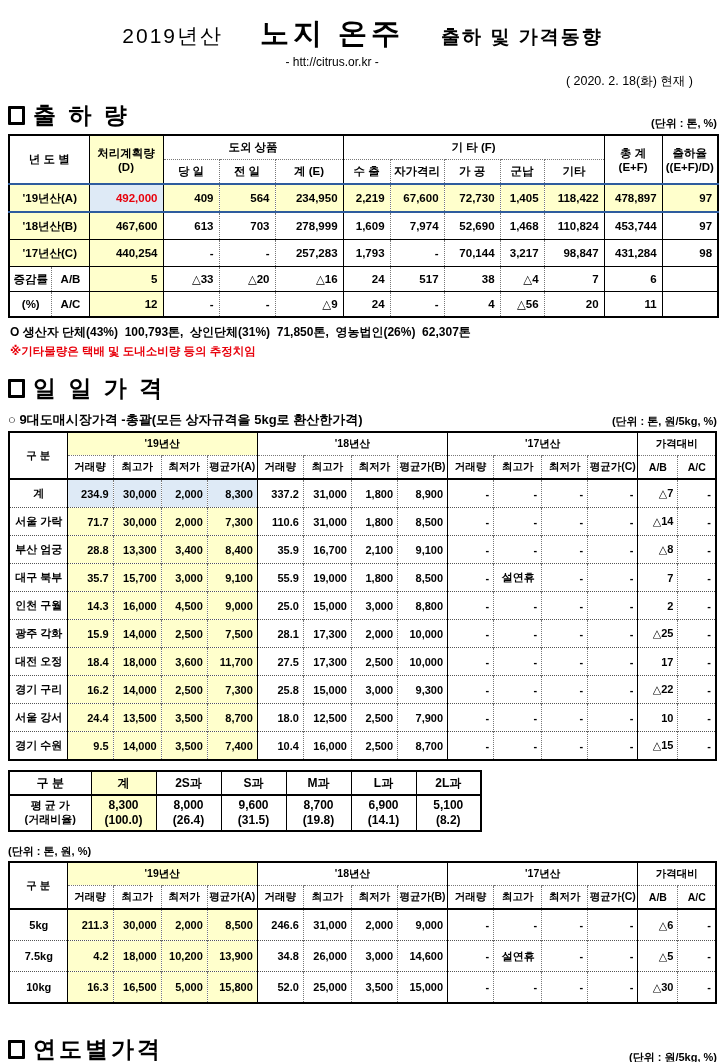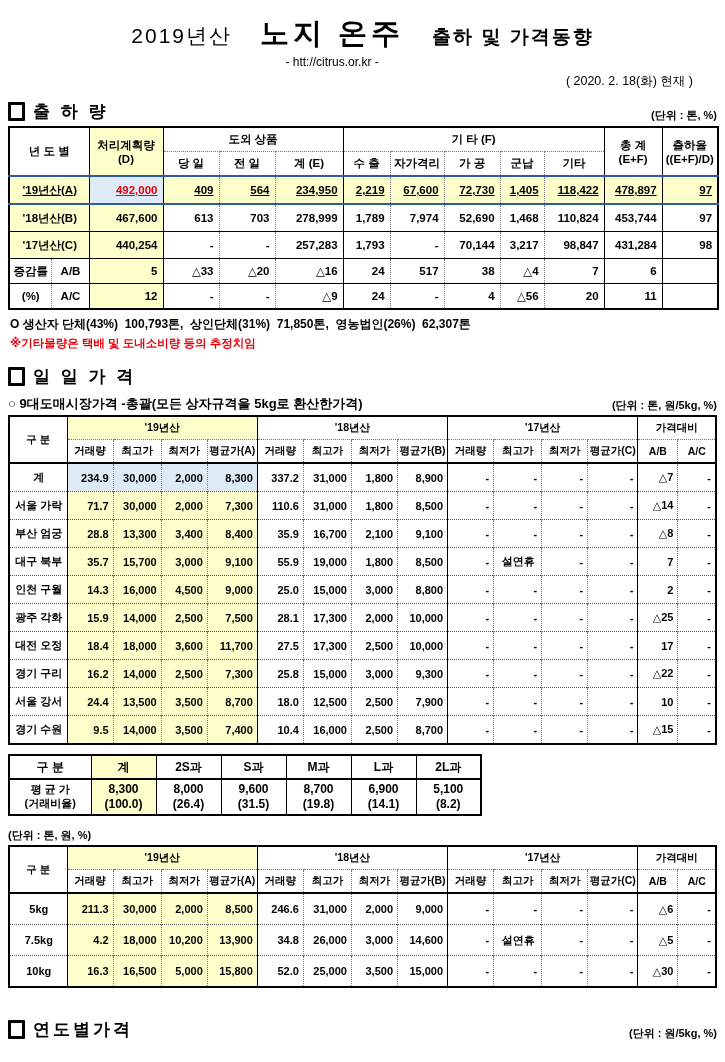--- a/index.html
+++ b/index.html
@@ -1,30 +1,30 @@
 <!DOCTYPE html>
 <html><head>
 <meta charset="utf-8">
 <style>
   html,body{margin:0;padding:0;background:#fff;}
   body{width:725px;font-family:"Liberation Sans","DejaVu Sans",sans-serif;color:#000;}
   .page{padding:6px 8px 0 8px;}
 
   
-  .title-line{display:flex;justify-content:center;align-items:baseline;gap:28px;margin-top:8px;}
+  .title-line{display:flex;justify-content:center;align-items:baseline;gap:37px;margin-top:8px;}
   .t-year{font-size:21px;letter-spacing:2px;}
   .t-main-wrap{display:inline-block;text-align:center;}
   .t-main{display:block;font-size:29px;font-weight:bold;letter-spacing:4px;}
   .t-url{display:block;font-size:12px;margin-top:1px;}
   .t-sub{font-size:19px;font-weight:600;letter-spacing:2px;}
   .t-date{text-align:right;font-size:12.5px;margin:4px 24px 0 0;}
 
   
   .sec-row{display:flex;justify-content:space-between;align-items:flex-end;margin:10px 0 3px 0;}
-  .sec-title{font-size:17px;font-weight:bold;letter-spacing:3px;display:flex;align-items:center;gap:8px;}
+  .sec-title{font-size:23px;font-weight:bold;letter-spacing:3px;display:flex;align-items:center;gap:8px;}
   .sq{width:11px;height:13px;border:3px solid #000;display:inline-block;border-radius:1px;}
   .unit{font-size:11px;font-weight:bold;}
   .sub-row{display:flex;justify-content:space-between;align-items:flex-end;margin:7px 0 2px 0;}
   .sub-title{font-size:13px;font-weight:bold;}
 
   
   table{border-collapse:collapse;table-layout:fixed;width:100%;}
   th,td{overflow:hidden;white-space:nowrap;vertical-align:middle;}
   th{font-weight:bold;text-align:center;}
   .y{background:#FFFFCC;}
@@ -33,21 +33,21 @@
   .ctr{text-align:center !important;padding-right:0 !important;}
   .bs{border-left:1px solid #000 !important;}
 
   
   .t1{border:2px solid #000;font-size:11.5px;}
   .t1 th,.t1 td{border-left:1px dotted #777;}
   .t1 th:first-child,.t1 td:first-child{border-left:none;}
   .t1 thead th{height:21px;font-size:11.5px;}
   .t1 thead .h2 th{border-top:1px dotted #777;}
   .t1 td{font-weight:bold;text-align:right;padding-right:5px;border-top:1px solid #000;height:24px;}
-  .t1 tr.r19>td{border-top:2px solid #2E5C9E;text-decoration:underline;}
+  .t1 tr.r19>td{border-top:2px solid #2E5C9E;}
   .t1 tr.bnavy>td{border-top:2px solid #2E5C9E;}
   .t1 tr.sm>td{height:22px;}
 
   
   .t2{border:2px solid #000;font-size:11px;}
   .t2 th,.t2 td{border-left:1px dotted #777;}
   .t2 th:first-child,.t2 td:first-child{border-left:none;}
   .t2 thead th{height:20px;font-size:10.5px;}
   .t2 thead .h2 th{border-top:1px dotted #777;}
   .t2 td{font-weight:bold;text-align:right;padding-right:4px;border-top:1px dotted #555;height:25px;}
@@ -153,21 +153,21 @@
           <td class="y">118,422</td>
           <td class="y bs">478,897</td>
           <td class="y bs">97</td>
         </tr>
         <tr class="bnavy">
           <td class="y ctr" colspan="2">'18년산(B)</td>
           <td class="y bs">467,600</td>
           <td class="bs">613</td>
           <td>703</td>
           <td>278,999</td>
-          <td class="bs">1,789</td>
+          <td class="bs">1,609</td>
           <td>7,974</td>
           <td>52,690</td>
           <td>1,468</td>
           <td>110,824</td>
           <td class="bs">453,744</td>
           <td class="bs">97</td>
         </tr>
         <tr>
           <td class="y ctr" colspan="2">'17년산(C)</td>
           <td class="y bs">440,254</td>

